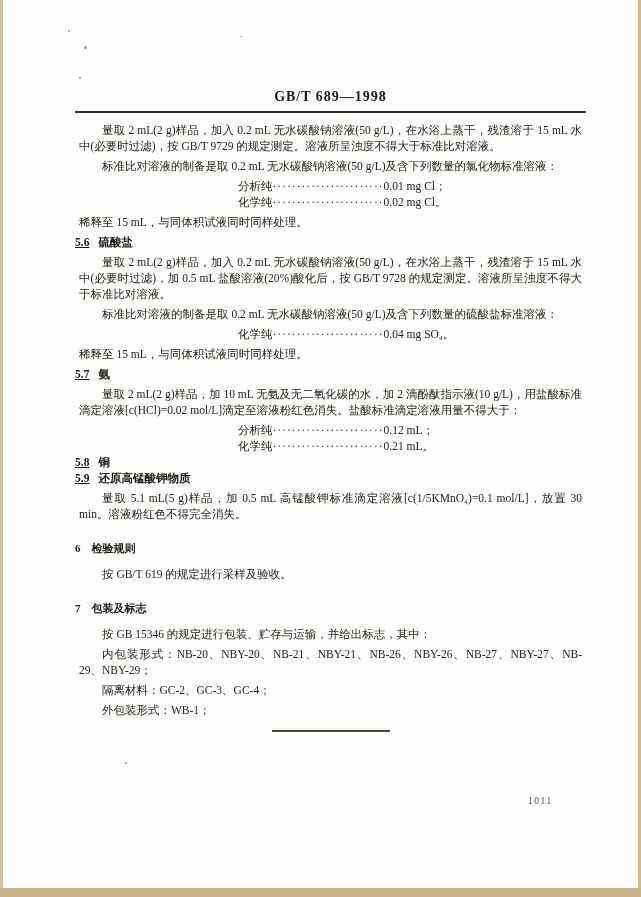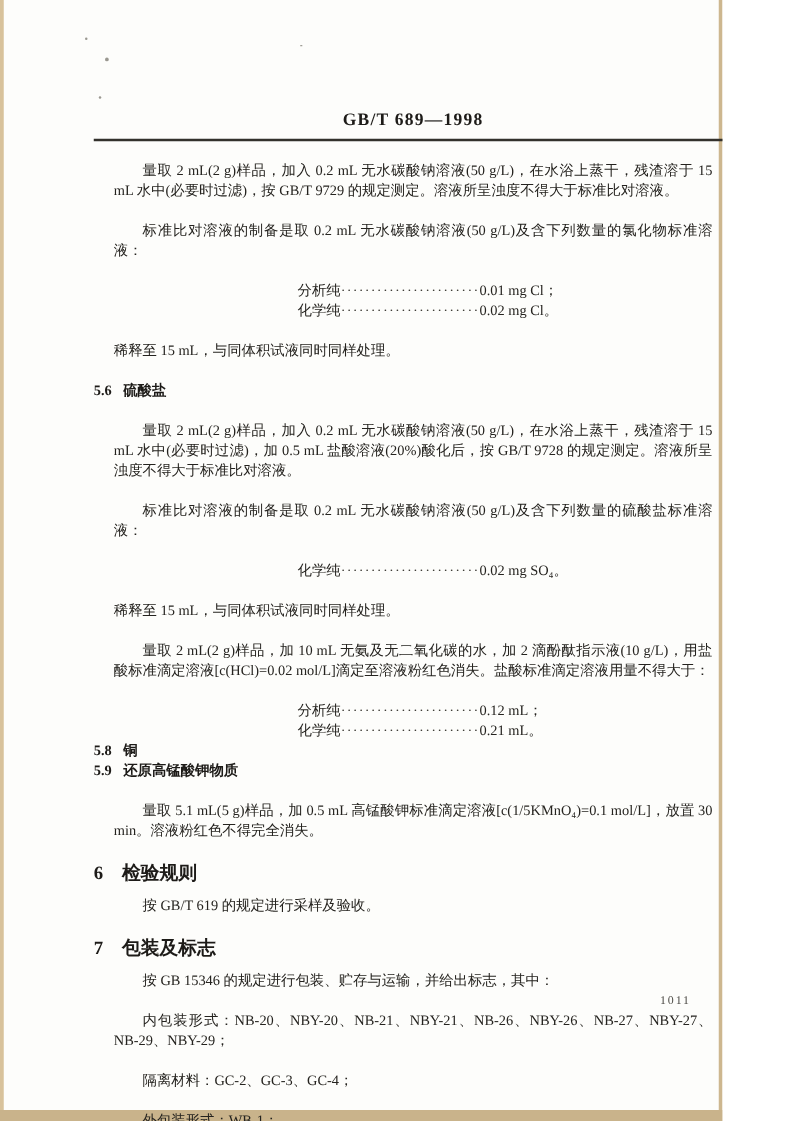--- a/index.html
+++ b/index.html
@@ -1,20 +1,20 @@
 <!DOCTYPE html>
 <html><head>
 <meta charset="utf-8">
 <style>
   * { box-sizing: border-box; }
   html, body { margin: 0; padding: 0; background: #ffffff; }
 
   .page {
     position: relative;
-    width: 578px;
+    width: 641px;
     height: 897px;
     background: #fdfdfb;
     overflow: hidden;
     font-family: "Liberation Serif", "DejaVu Serif", serif;
     color: #25231f;
   }
 
   
   .edge-left   { position: absolute; left: 0; top: 0; width: 3px; height: 100%; background: #d8c29b; }
   .edge-right  { position: absolute; right: 0; top: 0; width: 3px; height: 100%; background: #cdb78f; }
@@ -43,21 +43,21 @@
     line-height: 17px;
   }
   .header-rule {
     margin-top: 6px;
     border: 0;
     border-top: 2px solid #33312c;
     margin-bottom: 9px;
   }
 
   .para {
-    margin: 16px;
+    margin: 4px;
     font-size: 11.5px;
     line-height: 16px;
     text-align: justify;
     text-justify: inter-character;
   }
   .indent { text-indent: 2em; }
 
   .leader-line {
     margin: 0;
     font-size: 11.5px;
@@ -67,25 +67,25 @@
   }
   .dots { letter-spacing: 1px; color: #3a3832; }
 
   .sub-heading {
     margin: 0;
     font-size: 11.5px;
     line-height: 16px;
     font-weight: bold;
     color: #1d1b18;
   }
-  .sub-heading .h-num { margin-right: 0.8em; }
+  .sub-heading .h-num { margin-right: 0.8em; text-decoration: underline; }
 
   .chapter-heading {
     margin: 18px 0 0 0;
-    font-size: 15px;
+    font-size: 11px;
     line-height: 17px;
     font-weight: bold;
     color: #1d1b18;
   }
   .chapter-heading .h-num { margin-right: 1em; }
 
   .chapter-para { margin-top: 9px; }
 
   .end-rule {
     width: 118px;
@@ -126,23 +126,24 @@
 
     <p class="para indent">量取 2 mL(2 g)样品，加入 0.2 mL 无水碳酸钠溶液(50 g/L)，在水浴上蒸干，残渣溶于 15 mL 水中(必要时过滤)，按 GB/T 9729 的规定测定。溶液所呈浊度不得大于标准比对溶液。</p>
     <p class="para indent">标准比对溶液的制备是取 0.2 mL 无水碳酸钠溶液(50 g/L)及含下列数量的氯化物标准溶液：</p>
     <div class="leader-line"><span>分析纯</span><span class="dots">·······················</span><span>0.01 mg Cl；</span></div>
     <div class="leader-line"><span>化学纯</span><span class="dots">·······················</span><span>0.02 mg Cl。</span></div>
     <p class="para">稀释至 15 mL，与同体积试液同时同样处理。</p>
 
     <h3 class="sub-heading"><span class="h-num">5.6</span><span class="h-title">硫酸盐</span></h3>
     <p class="para indent">量取 2 mL(2 g)样品，加入 0.2 mL 无水碳酸钠溶液(50 g/L)，在水浴上蒸干，残渣溶于 15 mL 水中(必要时过滤)，加 0.5 mL 盐酸溶液(20%)酸化后，按 GB/T 9728 的规定测定。溶液所呈浊度不得大于标准比对溶液。</p>
     <p class="para indent">标准比对溶液的制备是取 0.2 mL 无水碳酸钠溶液(50 g/L)及含下列数量的硫酸盐标准溶液：</p>
-    <div class="leader-line"><span>化学纯</span><span class="dots">·······················</span><span>0.02 mg SO₄。</span></div>
+    <div class="leader-line"><span>化学纯</span><span class="dots">·······················</span><span>0.04 mg SO₄。</span></div>
     <p class="para">稀释至 15 mL，与同体积试液同时同样处理。</p>
 
+    <h3 class="sub-heading"><span class="h-num">5.7</span><span class="h-title">氨</span></h3>
     <p class="para indent">量取 2 mL(2 g)样品，加 10 mL 无氨及无二氧化碳的水，加 2 滴酚酞指示液(10 g/L)，用盐酸标准滴定溶液[c(HCl)=0.02 mol/L]滴定至溶液粉红色消失。盐酸标准滴定溶液用量不得大于：</p>
     <div class="leader-line"><span>分析纯</span><span class="dots">·······················</span><span>0.12 mL；</span></div>
     <div class="leader-line"><span>化学纯</span><span class="dots">·······················</span><span>0.21 mL。</span></div>
 
     <h3 class="sub-heading"><span class="h-num">5.8</span><span class="h-title">铜</span></h3>
 
     <h3 class="sub-heading"><span class="h-num">5.9</span><span class="h-title">还原高锰酸钾物质</span></h3>
     <p class="para indent">量取 5.1 mL(5 g)样品，加 0.5 mL 高锰酸钾标准滴定溶液[c(1/5KMnO₄)=0.1 mol/L]，放置 30 min。溶液粉红色不得完全消失。</p>
 
     <h2 class="chapter-heading"><span class="h-num">6</span><span class="h-title">检验规则</span></h2>

